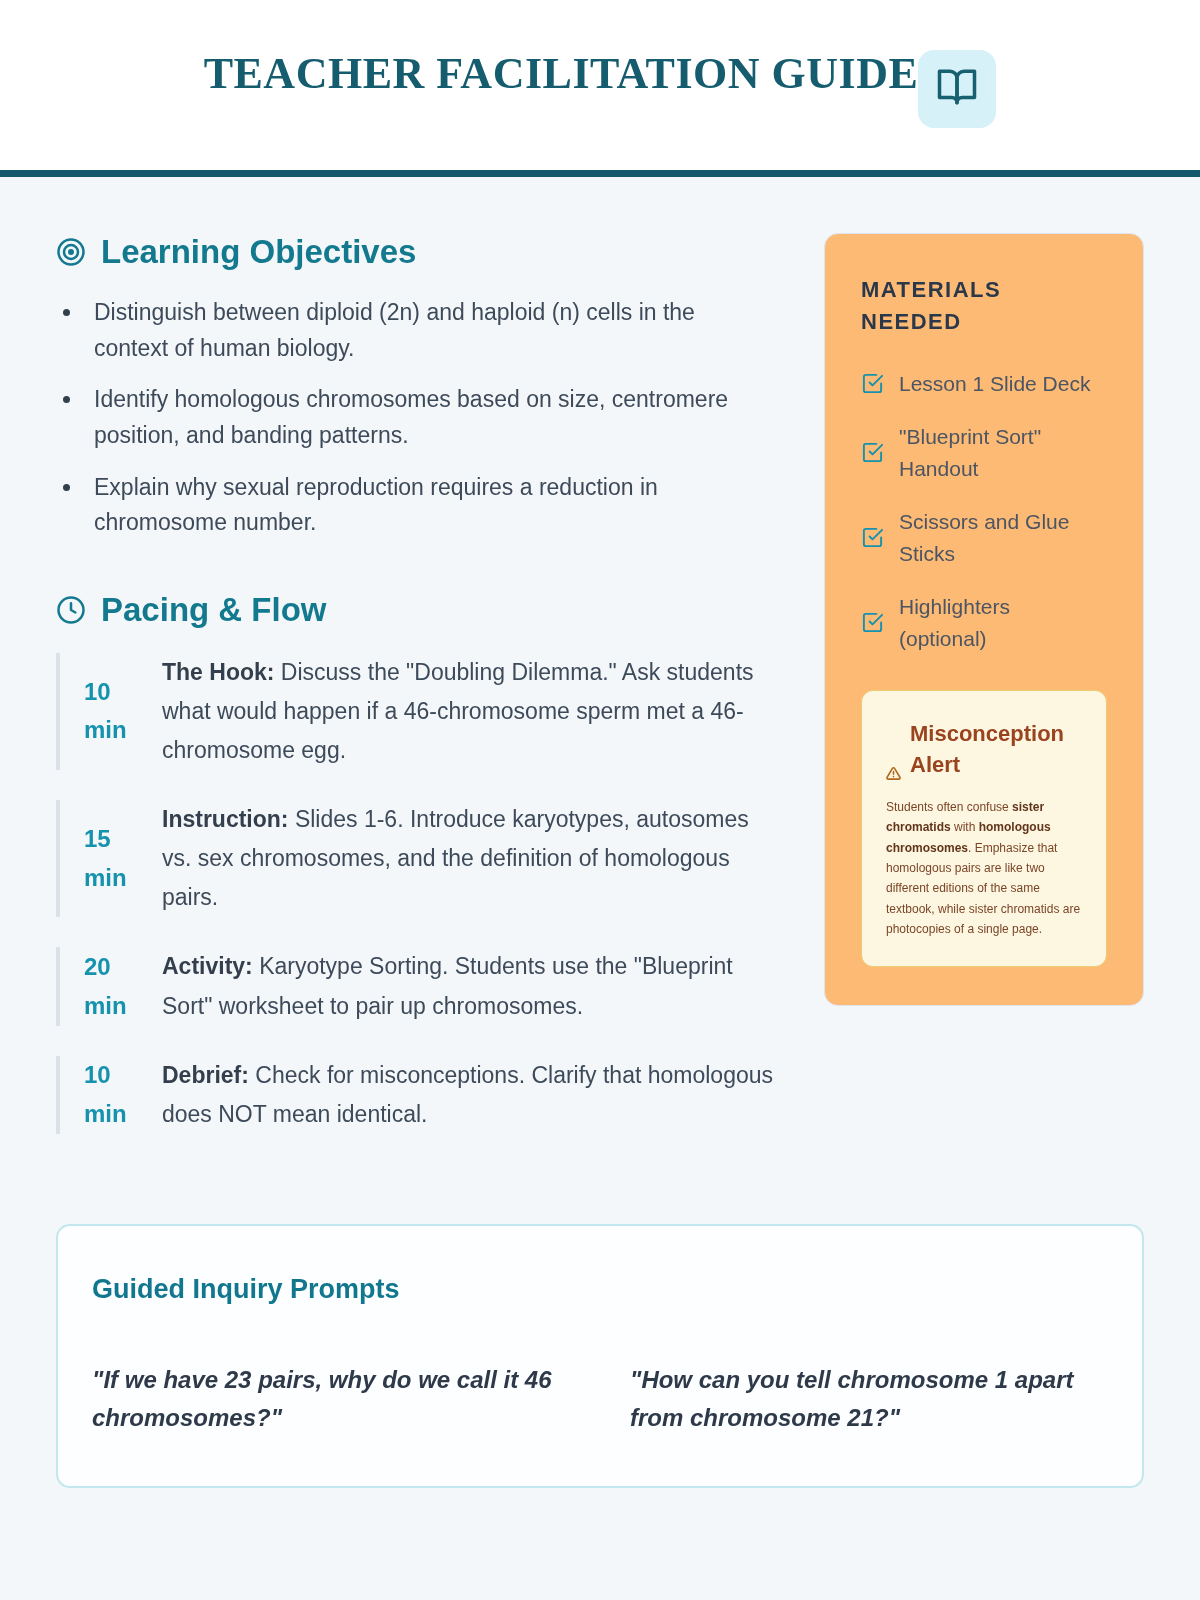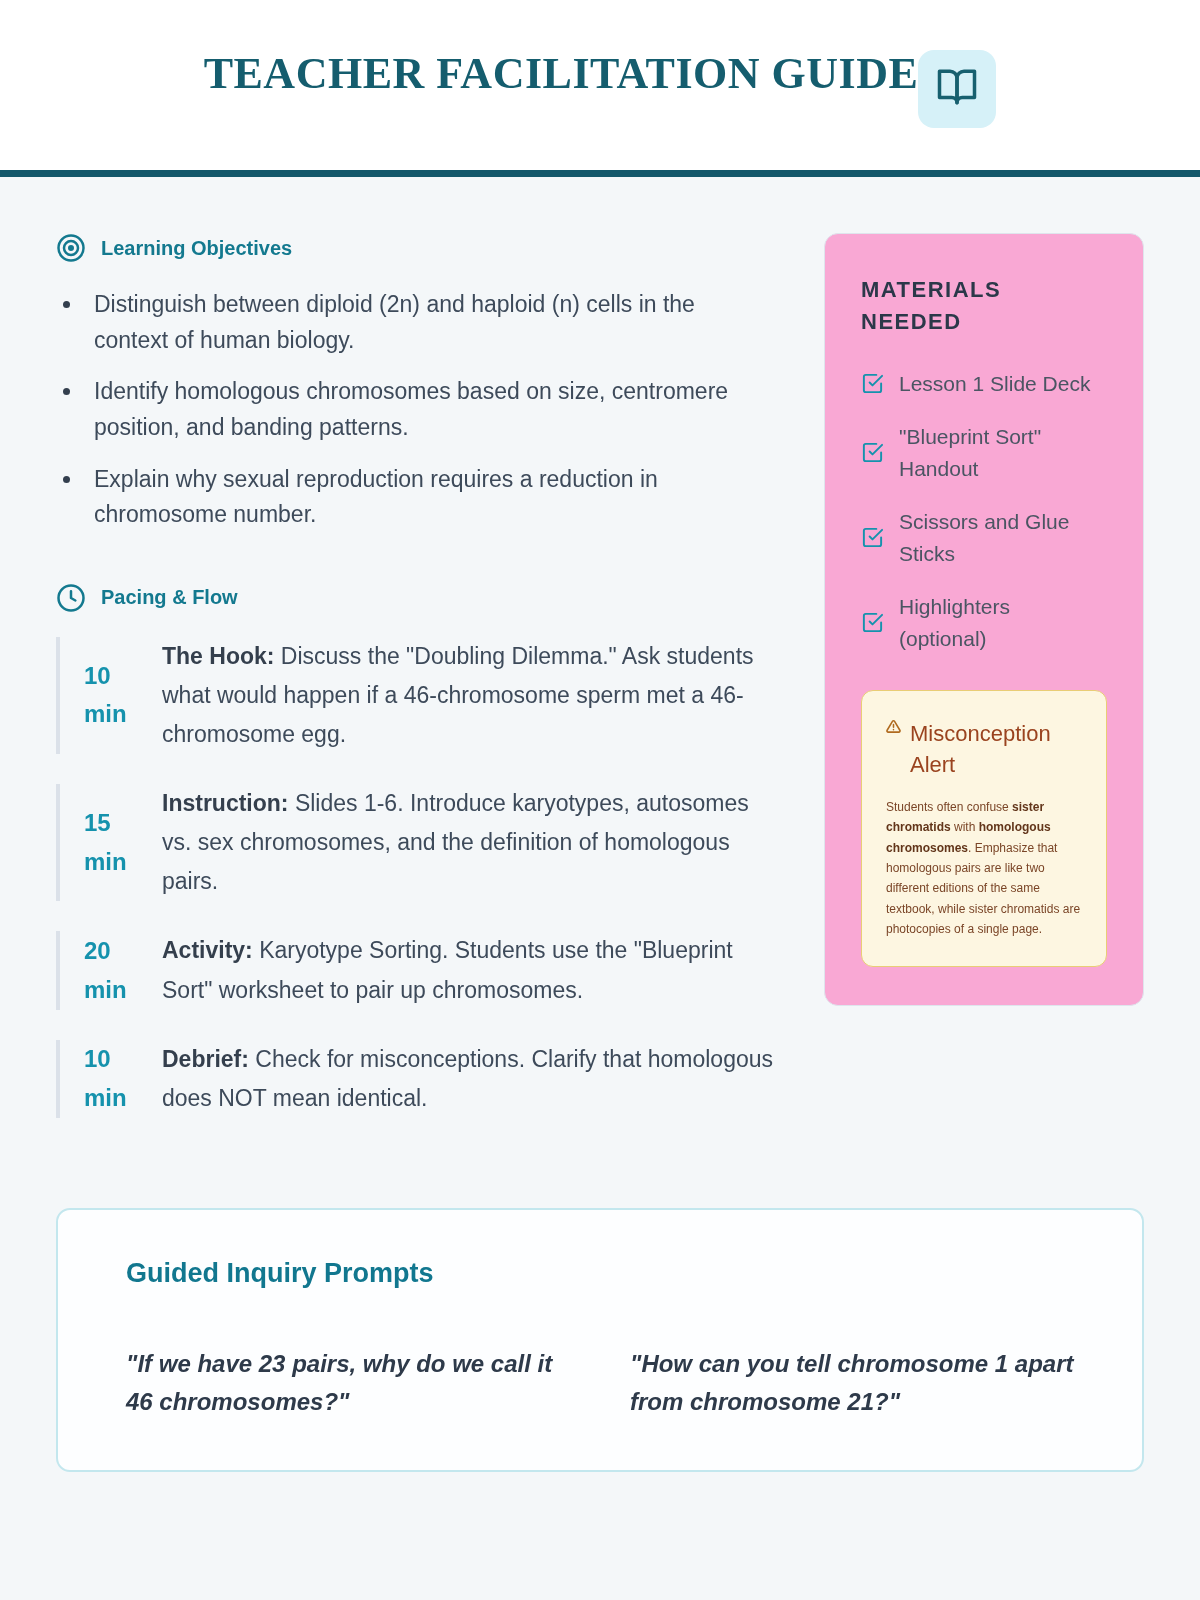--- a/index.html
+++ b/index.html
@@ -53,21 +53,21 @@
     gap: 48px;
     padding: 56px 56px 0 56px;
   }
   .left-col { flex: 1; min-width: 0; }
 
   .section-heading {
     display: flex;
     align-items: center;
     gap: 15px;
     color: #13798f;
-    font-size: 20px;
+    font-size: 33px;
     font-weight: 700;
     margin: 0 0 24px 0;
     text-align: right;
   }
   .section-heading .icon { display: flex; align-items: center; }
 
   ul.objectives {
     margin: 0 8px 50px 0;
     padding: 0 0 0 28px;
     font-size: 23px;
@@ -102,21 +102,21 @@
     line-height: 1.7;
     color: #3d4a5a;
   }
   .pace-text strong { color: #343f4d; text-align: center; }
 
   
   .sidebar {
     width: 320px;
     flex: none;
     align-self: flex-start;
-    background: #f9a8d4;
+    background: #fdba74;
     border: 1px solid #dfe5ed;
     border-radius: 14px;
     padding: 40px 36px 38px 36px;
   }
   .materials-heading {
     font-size: 22px;
     font-weight: 700;
     letter-spacing: 1.5px;
     color: #2b3849;
     line-height: 1.45;
@@ -136,45 +136,45 @@
   .check-item .icon { flex: none; display: flex; }
 
   .alert-card {
     background: #fdf6e1;
     border: 1.5px solid #e9cd75;
     border-radius: 12px;
     padding: 28px 24px 26px 24px;
   }
   .alert-heading {
     display: flex;
-    align-items: flex-start;
+    align-items: flex-end;
     gap: 9px;
     color: #9a431f;
-    font-weight: 400;
+    font-weight: 700;
     font-size: 22px;
     line-height: 1.4;
     margin-bottom: 16px;
   }
   .alert-heading .label { max-width: 14ch; }
   .alert-heading .icon { flex: none; display: flex; }
   .alert-body {
     margin: 0;
     font-size: 12px;
     line-height: 1.7;
     color: #7a4527;
   }
   .alert-body strong { color: #62351a; }
 
   
   .prompts-card {
     margin: 60px 56px 0 56px;
     background: #fdfeff;
     border: 2px solid #c3e7ee;
     border-radius: 14px;
-    padding: 48px 68px;
+    padding: 48px 34px;
   }
   .prompts-heading {
     color: #11778f;
     font-size: 27px;
     font-weight: 700;
     margin: 0 0 56px 0;
   }
   .prompts-grid {
     display: grid;
     grid-template-columns: 1fr 1fr;

